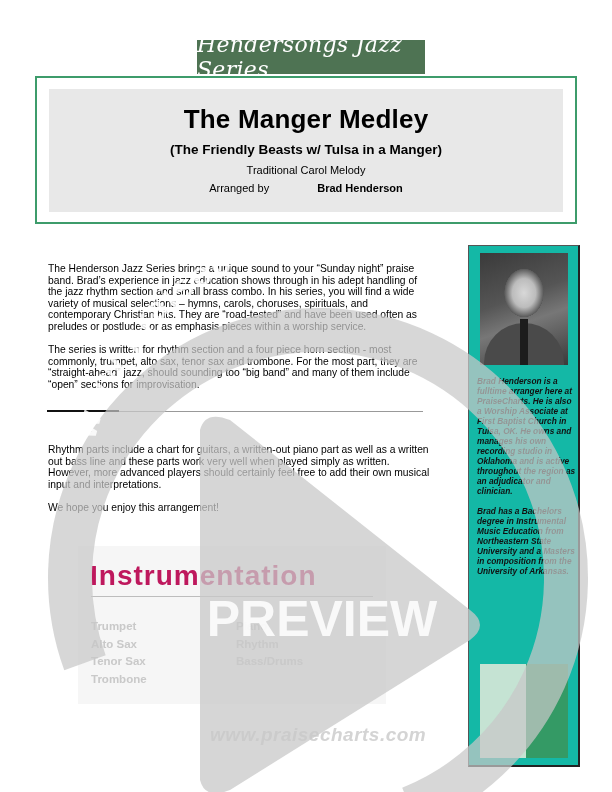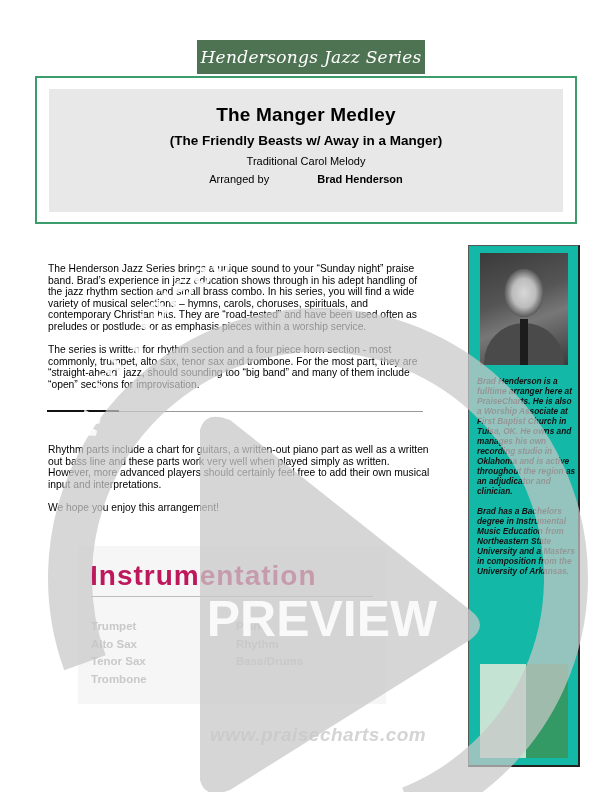--- a/index.html
+++ b/index.html
@@ -11,39 +11,39 @@
     }
     .page { position: relative; width: 612px; height: 792px; }
 
     
     .series-banner {
       position: absolute; left: 197px; top: 40px; width: 228px; height: 34px;
       background: #4e7353;
       color: #ffffff;
       font-family: "DejaVu Serif", serif;
       font-style: italic;
-      font-size: 17px;
+      font-size: 22px;
       display: flex; align-items: center; justify-content: center;
       letter-spacing: 0.3px;
     }
 
     
     .title-frame {
       position: absolute; left: 35px; top: 76px; width: 542px; height: 148px;
       border: 2px solid #3d9c6b;
       background: #fff;
     }
     .title-panel {
       position: absolute; left: 12px; top: 11px; width: 514px; height: 123px;
       background: #e8e8e8;
       text-align: center;
     }
     .title-main {
       margin-top: 15px;
-      font-size: 19px; font-weight: bold; letter-spacing: 0.2px;
+      font-size: 26px; font-weight: bold; letter-spacing: 0.2px;
     }
     .title-sub {
       margin-top: 7px;
       font-size: 13.5px; font-weight: bold;
     }
     .title-melody { margin-top: 7px; font-size: 11px; }
     .title-arranger { margin-top: 6px; font-size: 11px; }
     .title-arranger b { font-weight: bold; padding-left: 45px; }
 
     
@@ -141,21 +141,21 @@
 </head>
 <body>
 
 <div class="page">
 
   <div class="series-banner">Hendersongs Jazz Series</div>
 
   <div class="title-frame">
     <div class="title-panel">
       <div class="title-main">The Manger Medley</div>
-      <div class="title-sub">(The Friendly Beasts w/ Away in a Manger)</div>
+      <div class="title-sub">(The Friendly Beasts w/ Tulsa in a Manger)</div>
       <div class="title-melody">Traditional Carol Melody</div>
       <div class="title-arranger">
         <span>Arranged by</span>
         <b>Brad Henderson</b>
       </div>
     </div>
   </div>
 
   <div class="body-col">
     <p>The Henderson Jazz Series brings a unique sound to your “Sunday night” praise band.  Brad’s experience in jazz education shows through in his adept handling of the jazz rhythm section and small brass combo.  In his series, you will find a wide variety of musical selections – hymns, carols, choruses, spirituals, and contemporary Christian hits. They are “road-tested” and have been used often as preludes or postludes or as emphasis pieces within a worship service.</p>

